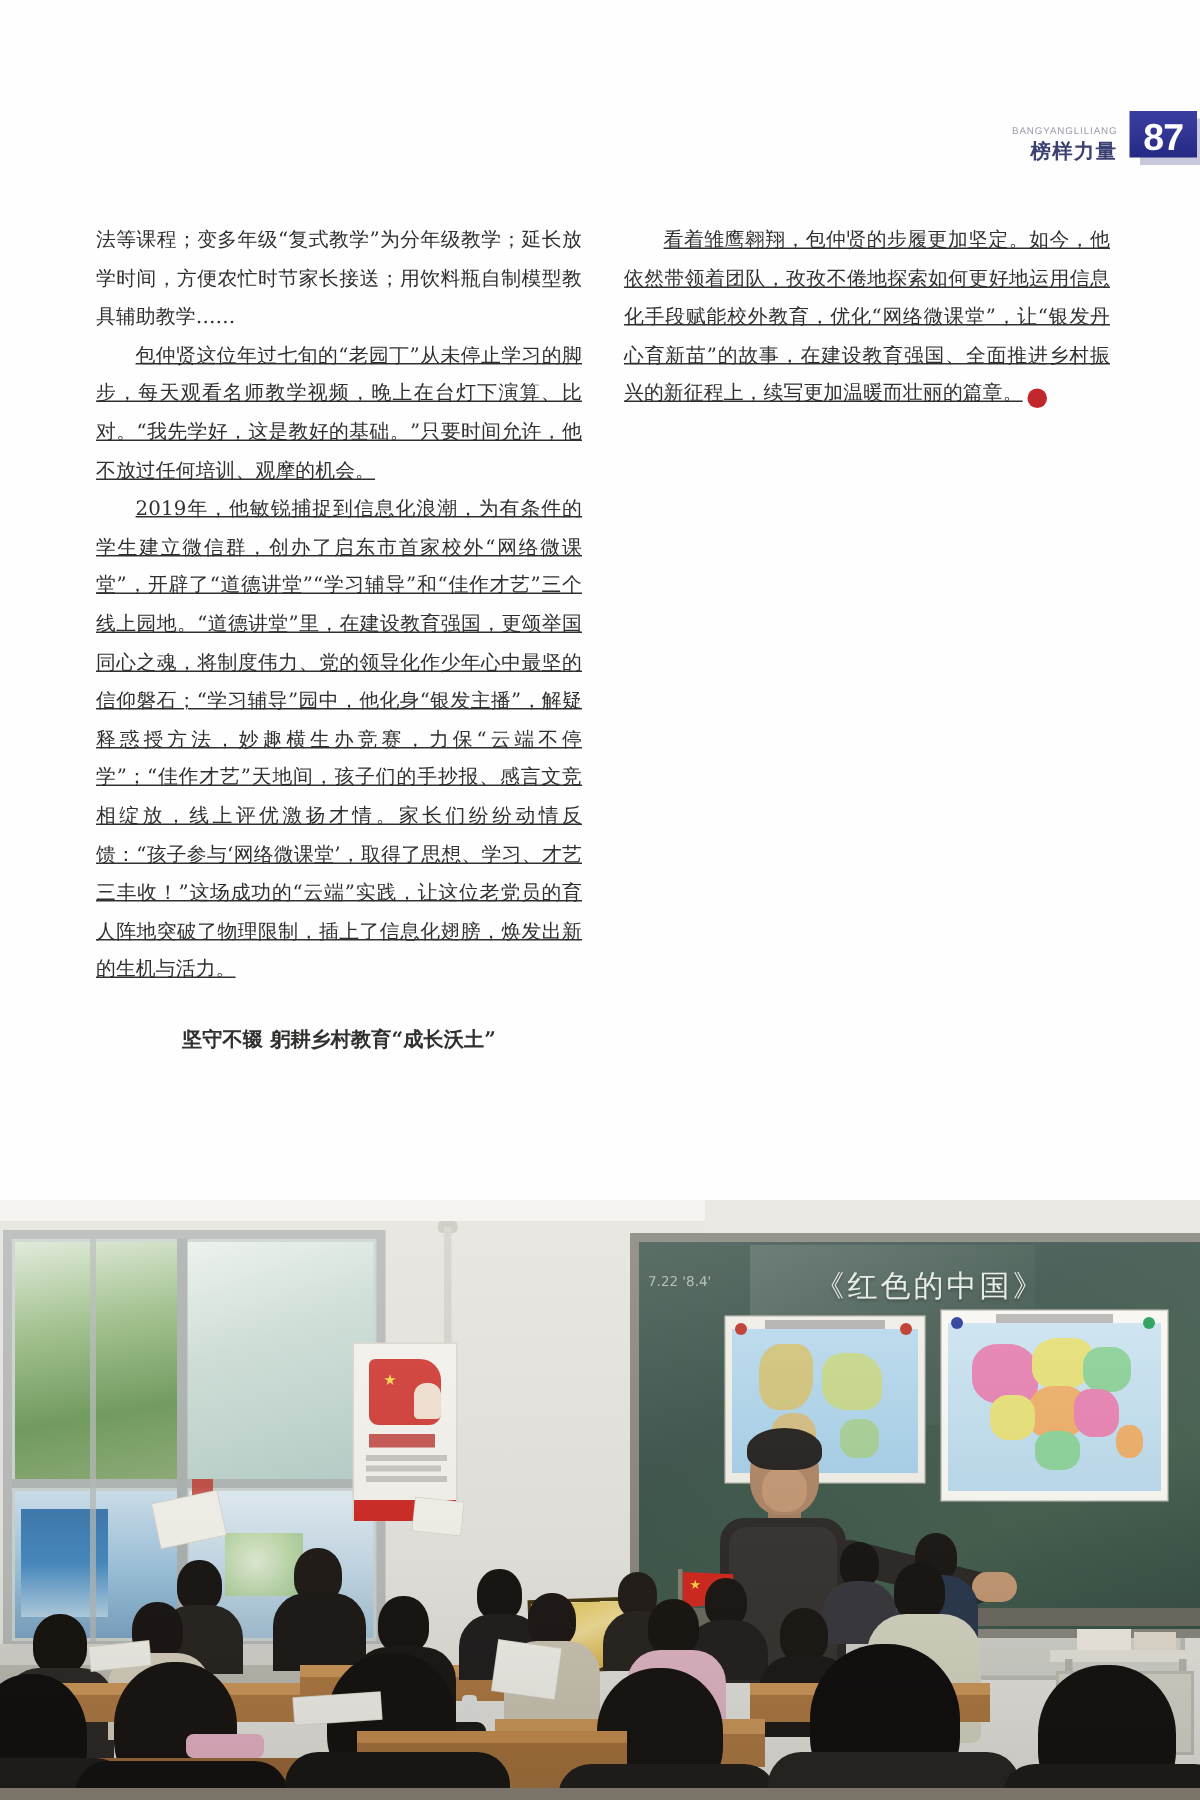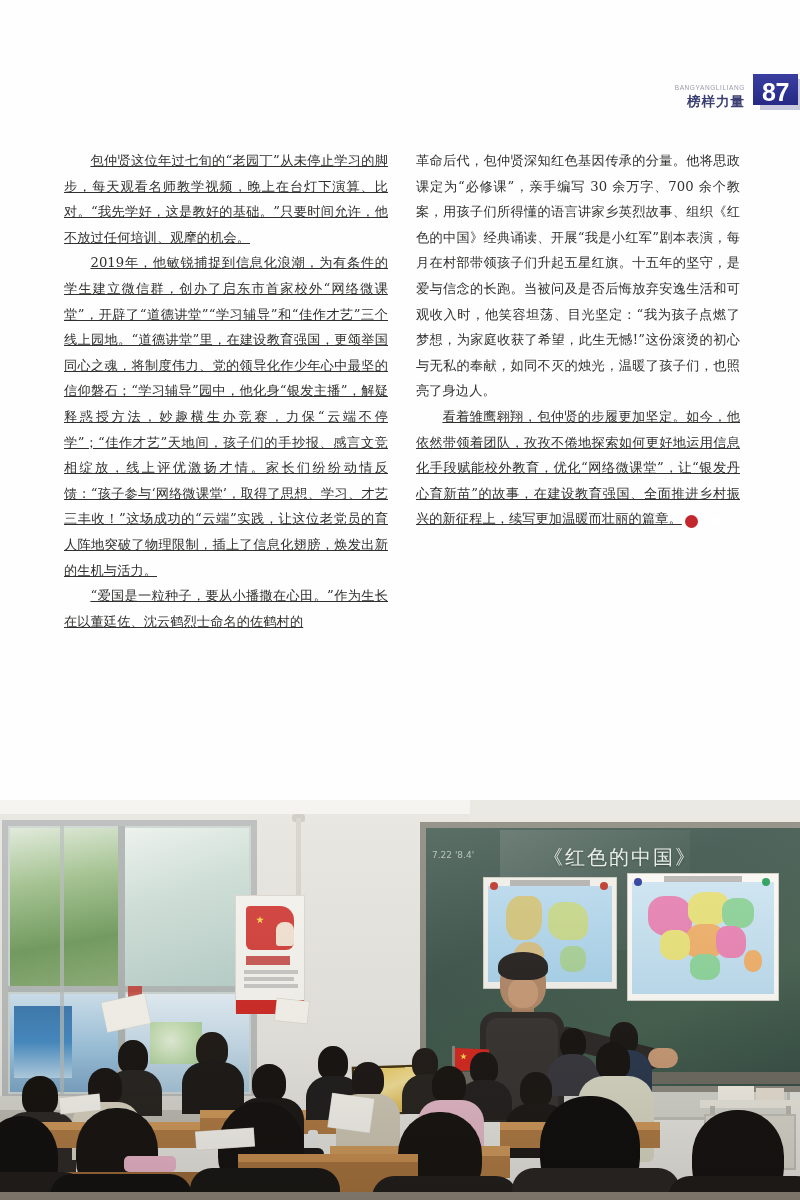--- a/index.html
+++ b/index.html
@@ -398,27 +398,27 @@
       <div class="pagenum-shadow"></div>
       <div class="pagenum-box">
         <span>87</span>
       </div>
     </div>
   </div>
 
   <div class="columns">
 
     <div class="col">
+      <p class="noindent">法等课程；变多年级“复式教学”为分年级教学；延长放学时间，方便农忙时节家长接送；用饮料瓶自制模型教具辅助教学……</p>
       <p class="indent">包仲贤这位年过七旬的“老园丁”从未停止学习的脚步，每天观看名师教学视频，晚上在台灯下演算、比对。“我先学好，这是教好的基础。”只要时间允许，他不放过任何培训、观摩的机会。</p>
       <p class="indent">2019年，他敏锐捕捉到信息化浪潮，为有条件的学生建立微信群，创办了启东市首家校外“网络微课堂”，开辟了“道德讲堂”“学习辅导”和“佳作才艺”三个线上园地。“道德讲堂”里，在建设教育强国，更颂举国同心之魂，将制度伟力、党的领导化作少年心中最坚的信仰磐石；“学习辅导”园中，他化身“银发主播”，解疑释惑授方法，妙趣横生办竞赛，力保“云端不停学”；“佳作才艺”天地间，孩子们的手抄报、感言文竞相绽放，线上评优激扬才情。家长们纷纷动情反馈：“孩子参与‘网络微课堂’，取得了思想、学习、才艺三丰收！”这场成功的“云端”实践，让这位老党员的育人阵地突破了物理限制，插上了信息化翅膀，焕发出新的生机与活力。</p>
-      <p class="indent">“爱国是一粒种子，要从小播撒在心田。”作为生长在以董廷佐、沈云鹤烈士命名的佐鹤村的</p>
+      <p class="subhead">坚守不辍 躬耕乡村教育“成长沃土”</p>
     </div>
 
     <div class="col">
-      <p class="noindent">革命后代，包仲贤深知红色基因传承的分量。他将思政课定为“必修课”，亲手编写 30 余万字、700 余个教案，用孩子们所得懂的语言讲家乡英烈故事、组织《红色的中国》经典诵读、开展“我是小红军”剧本表演，每月在村部带领孩子们升起五星红旗。十五年的坚守，是爱与信念的长跑。当被问及是否后悔放弃安逸生活和可观收入时，他笑容坦荡、目光坚定：“我为孩子点燃了梦想，为家庭收获了希望，此生无憾!”这份滚烫的初心与无私的奉献，如同不灭的烛光，温暖了孩子们，也照亮了身边人。</p>
       <p class="indent"><span>看着雏鹰翱翔，包仲贤的步履更加坚定。如今，他依然带领着团队，孜孜不倦地探索如何更好地运用信息化手段赋能校外教育，优化“网络微课堂”，让“银发丹心育新苗”的故事，在建设教育强国、全面推进乡村振兴的新征程上，续写更加温暖而壮丽的篇章。</span><span class="endmark">榜</span></p>
     </div>
 
   </div>
 
   <div class="photo">
 
     <div class="ph wall"></div>
     <div class="ph wall-top"></div>
     <div class="ph wall-right"></div>

